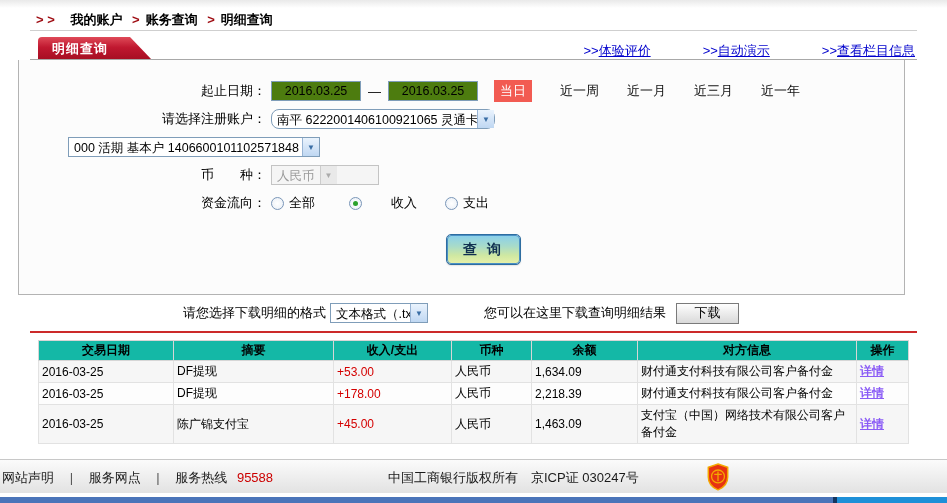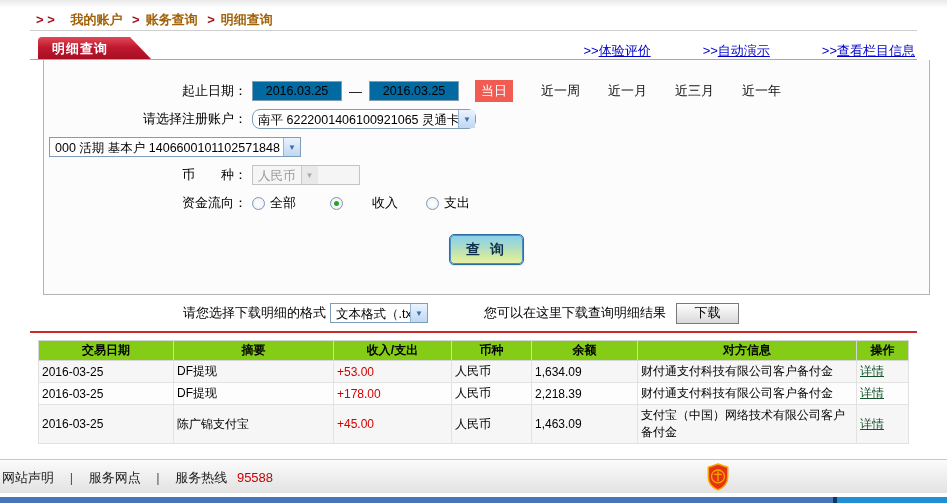--- a/index.html
+++ b/index.html
@@ -6,42 +6,42 @@
   html,body { width:947px; height:503px; overflow:hidden; background:#fff;
     font-family:"Liberation Sans","DejaVu Sans",sans-serif; font-size:12px; color:#000; }
   .page { position:relative; width:947px; height:503px; background:#fff; }
 
   
   .topband { position:absolute; left:0; top:0; width:947px; height:8px;
     background:linear-gradient(180deg,#e9e9e9,#ffffff); }
 
   
   .breadcrumb { position:absolute; left:36px; top:11px; font-size:13px; font-weight:bold; color:#9e0b11; }
-  .breadcrumb a { color:#a16207; text-decoration:none; cursor:pointer; }
+  .breadcrumb a { color:#000000; text-decoration:none; cursor:pointer; }
   .breadcrumb .sep { margin:0 6px; }
   .bc-line { position:absolute; left:30px; top:30px; width:887px; height:1px; background:#cfcfcf; }
 
   
   .tab { position:absolute; left:38px; top:37px; width:114px; height:23px;
     background:linear-gradient(180deg,#df4a58 0%,#c01830 45%,#a50e22 100%);
     clip-path:polygon(0 0,calc(100% - 22px) 0,100% 100%,0 100%);
     border-radius:4px 0 0 0; color:#fff; font-weight:bold; font-size:13px;
     line-height:23px; padding-left:14px; letter-spacing:1px; cursor:pointer; }
   .tab-line { position:absolute; left:30px; top:59px; width:887px; height:1px; background:#a8a8a8; }
   .top-links { position:absolute; right:32px; top:42px; display:flex; gap:52px; }
   .top-links a { color:#0000cc; font-size:13px; text-decoration:none; cursor:pointer; white-space:nowrap; }
   .top-links a .lt { text-decoration:underline; }
 
   
-  .main-box { position:absolute; left:43px; top:60px; width:887px; height:235px;
-    background:#fcfcfc; border:1px solid #b3b3b3; border-top:none; padding-top:21px; }
+  .main-box { position:absolute; left:18px; top:60px; width:887px; height:235px;
+    background:#fcfcfc; border:1px solid #b3b3b3; border-top:none; padding-top:21px;padding-left:44px; }
   .frow { display:flex; align-items:center; height:20px; margin-bottom:8px; font-size:13px; }
   .flabel { width:203px; text-align:right; flex:none; white-space:pre; }
   .ffield { display:flex; align-items:center; margin-left:5px; }
-  .dateinput { width:90px; height:20px; border:1px solid #7f9db9; background:#0369a1;
+  .dateinput { width:90px; height:20px; border:1px solid #7f9db9; background:#4d7c0f;
     text-align:center; line-height:18px; font-size:12.5px; cursor:text; }
   .dash { margin:0 7px; }
   .range { margin-left:28px; cursor:pointer; color:#111; font-size:13px; white-space:nowrap; }
   .range.active { background:#f25b52; color:#fff; padding:2px 6px; margin-left:16px; }
 
   .selectbox { display:inline-flex; align-items:stretch; height:20px; border:1px solid #7f9db9;
     background:#fff; font-size:12.5px; cursor:pointer; }
   .selectbox .val { padding:2px 5px 0 5px; white-space:nowrap; overflow:hidden; }
   .selectbox .arrow { width:17px; flex:none; background:linear-gradient(180deg,#eaf3fd,#bfd7f2);
     border-left:1px solid #98b4d4; color:#3a6ea5; font-size:8px;
@@ -74,27 +74,27 @@
   .dl-hint { margin-left:56px; white-space:nowrap; }
   .dl-btn { margin-left:10px; width:63px; height:21px; border:1px solid #7a7a7a;
     background:linear-gradient(180deg,#fefefe,#d9d9d9); font-family:inherit; font-size:13px;
     color:#000; cursor:pointer; }
 
   .red-line { position:absolute; left:30px; top:331px; width:887px; height:2px; background:#cc2a2a; }
 
   
   table.detail { position:absolute; left:38px; top:340px; width:870px; border-collapse:collapse;
     font-size:12px; table-layout:fixed; }
-  table.detail th { background:#84cc16; font-weight:bold; height:20px;
+  table.detail th { background:#14b8a6; font-weight:bold; height:20px;
     border:1px solid #d6d6d6; text-align:center; }
   table.detail td { border:1px solid #e2e2e2; text-align:left; padding:2px 3px; height:16px; }
   tr.odd td { background:#f6f6f6; }
   tr.even td { background:#fdfdfd; }
   td.amount { color:#d40000; }
-  td.action a { color:#14532d; text-decoration:underline; cursor:pointer; }
+  td.action a { color:#8b5cf6; text-decoration:underline; cursor:pointer;font-weight:bold; }
 
   
   .footer { position:absolute; left:0; top:459px; width:947px; height:34px;
     background:linear-gradient(180deg,#fbfbfb,#e2e2e2); border-top:1px solid #c8c8c8; }
   .f-left { position:absolute; left:2px; top:9px; font-size:13px; color:#1a1a1a; white-space:nowrap; }
   .f-left a { color:#1a1a1a; text-decoration:none; cursor:pointer; }
   .f-left .fsep { margin:0 12px; color:#555; }
   .hotline-num { color:#cc0000; margin-left:6px; }
   .f-copy { position:absolute; left:388px; top:9px; font-size:13px; color:#1a1a1a; white-space:pre; }
   .f-badge { position:absolute; left:706px; top:3px; width:24px; height:28px; }
@@ -258,20 +258,21 @@
 
   <div class="footer">
     <div class="f-left">
       <a>网站声明</a>
       <span class="fsep">|</span>
       <a>服务网点</a>
       <span class="fsep">|</span>
       <span>服务热线</span>
       <span class="hotline-num">95588</span>
     </div>
+    <div class="f-copy">中国工商银行版权所有　京ICP证 030247号</div>
     <svg class="f-badge" viewBox="0 0 22 26">
       <path d="M11 1 L20 4 V13 C20 19 16 23 11 25 C6 23 2 19 2 13 V4 Z" fill="#e63312" stroke="#f5a800" stroke-width="1.4"></path>
       <circle cx="11" cy="12.5" r="6" fill="none" stroke="#f5a800" stroke-width="1.2"></circle>
       <path d="M7.5 10.5 H14.5 M11 8 V17" stroke="#f5a800" stroke-width="1.2" fill="none"></path>
     </svg>
   </div>
 
   <div class="bottom-bar">
     <div class="bar-left" style="background: rgb(74, 116, 185);"></div>
     <div class="bar-div"></div>

